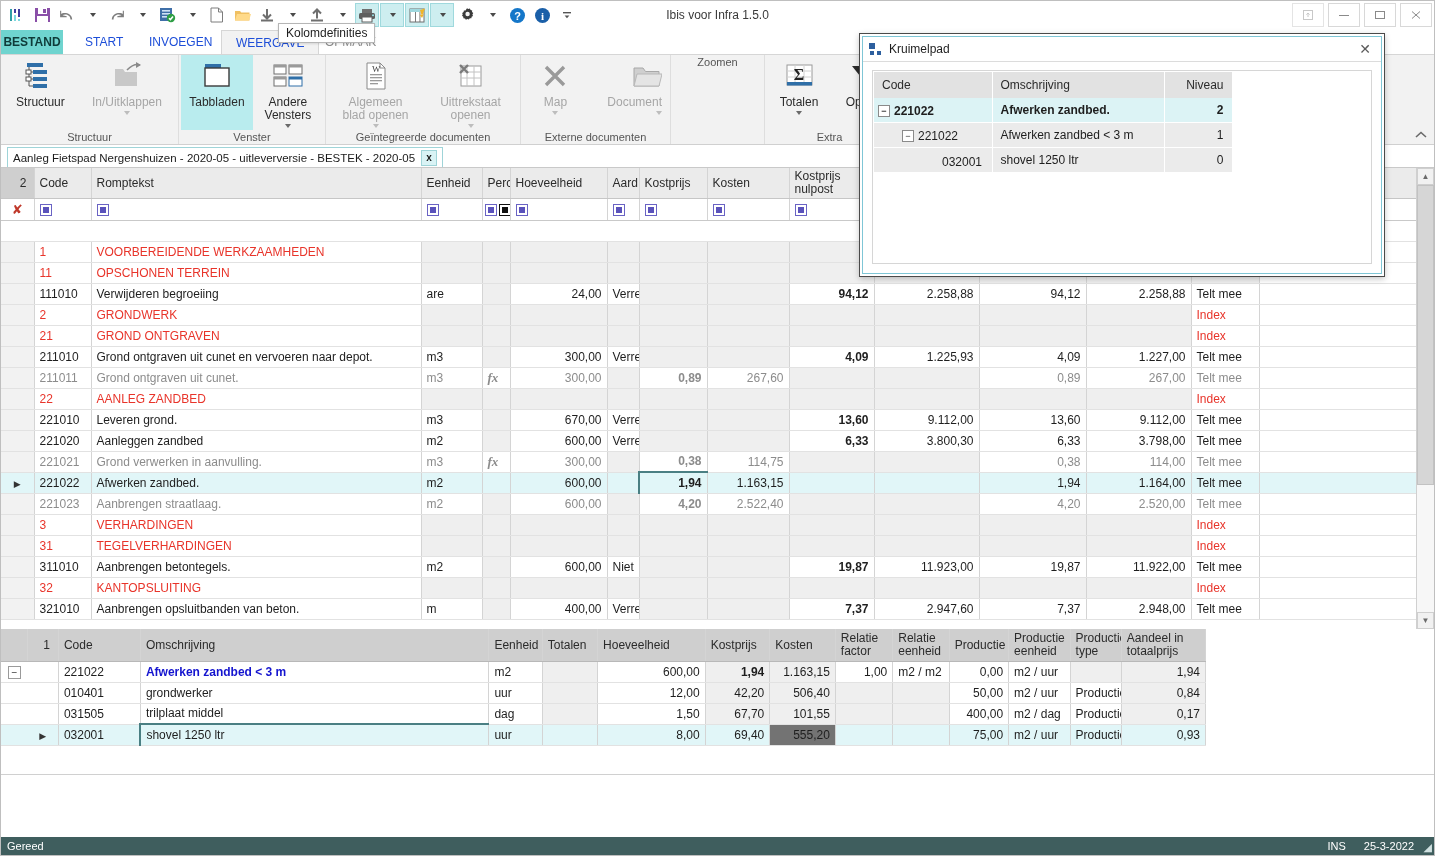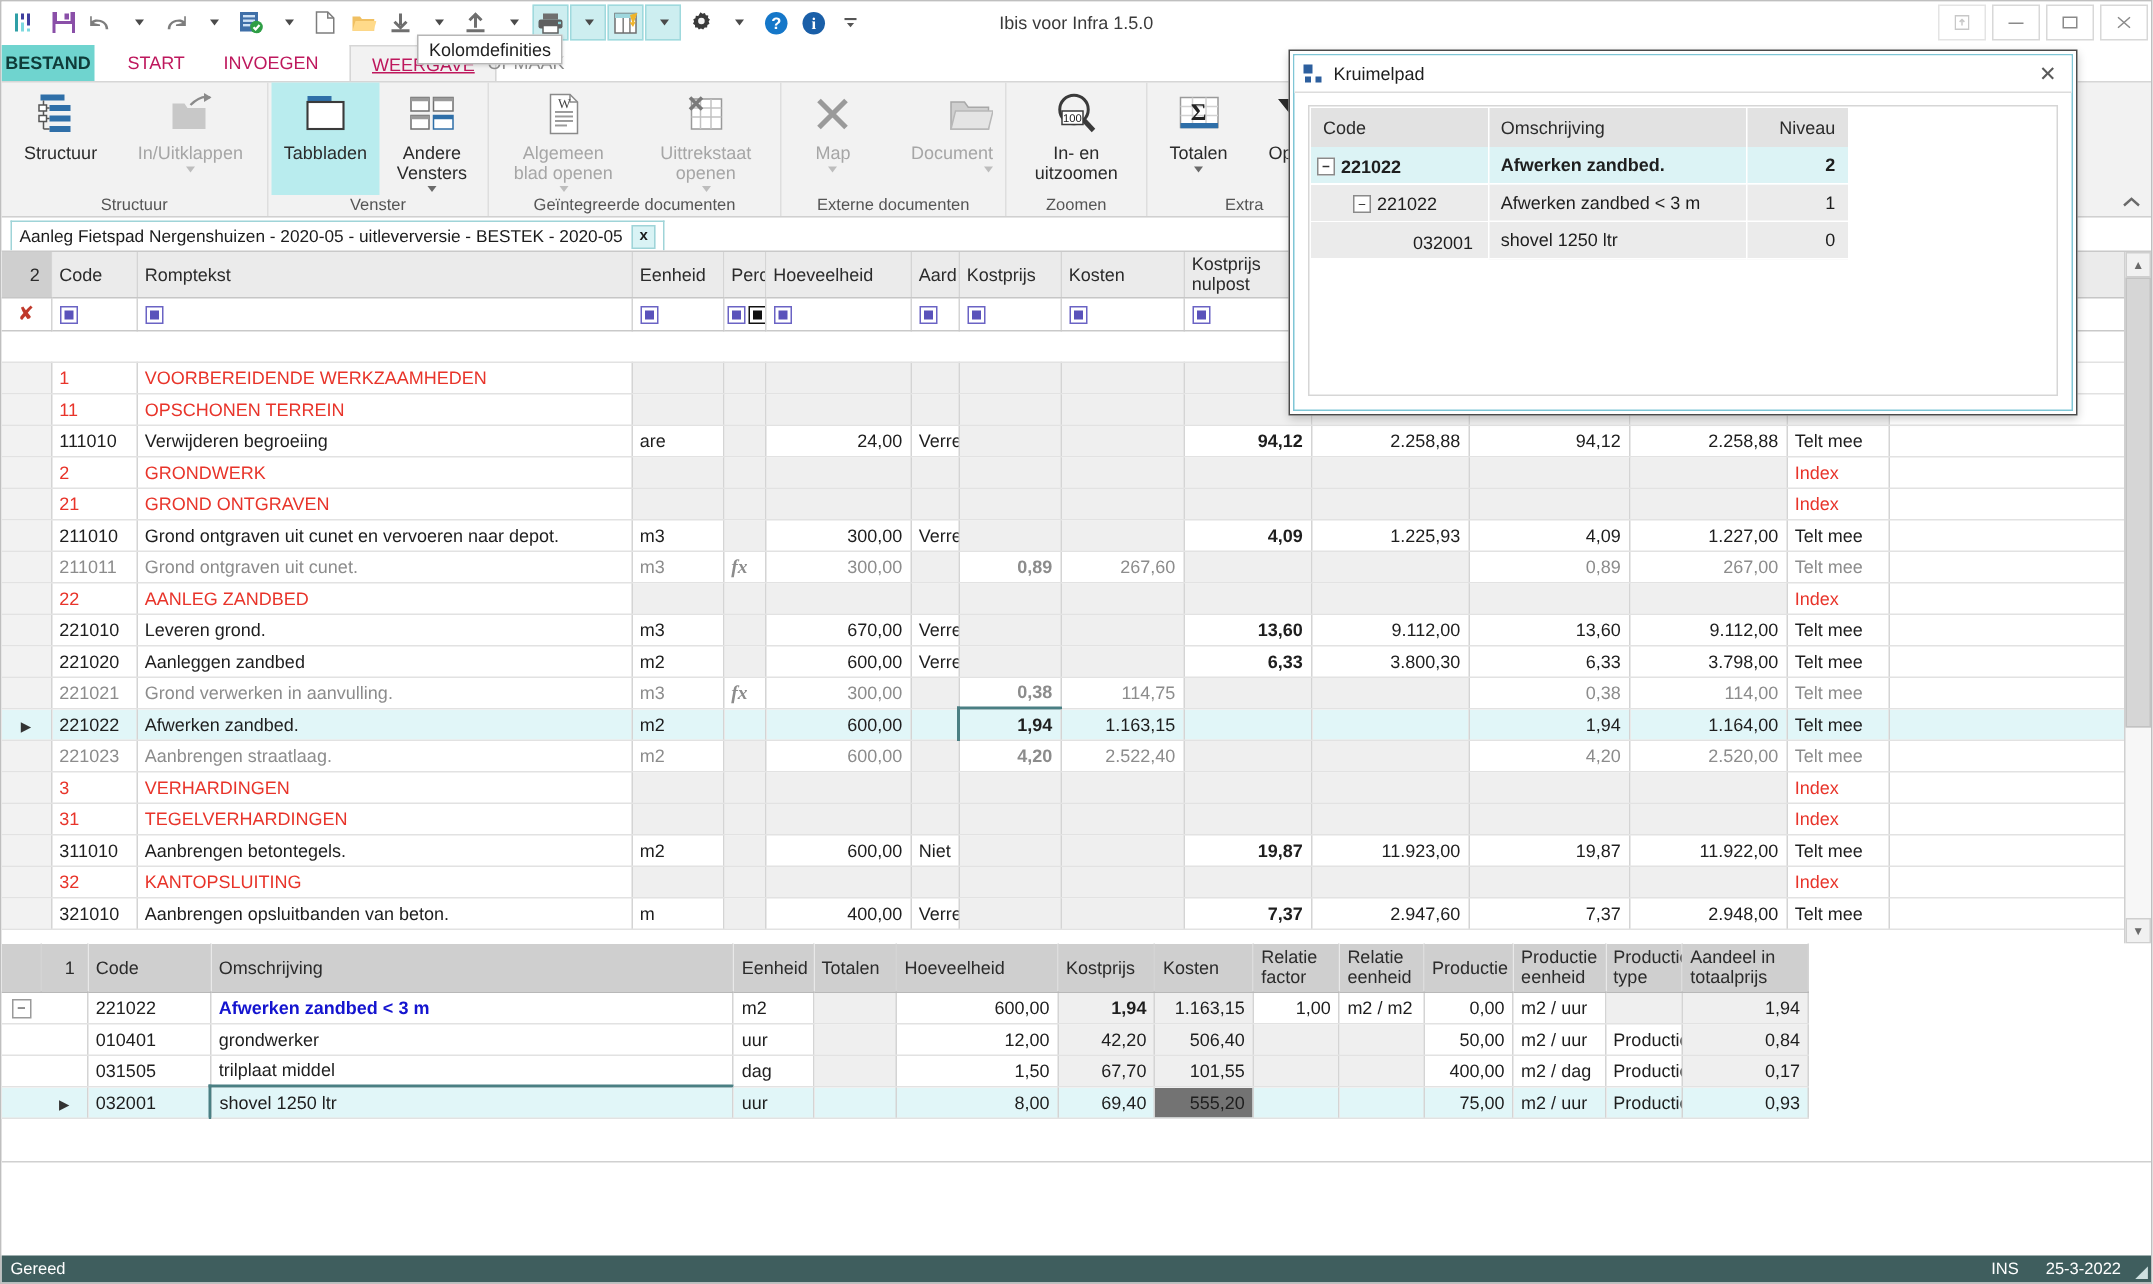--- a/index.html
+++ b/index.html
@@ -17,21 +17,21 @@
   .qat .qbtn{width:22px;height:22px;display:flex;align-items:center;justify-content:center;cursor:default;border:1px solid transparent;}
   .qat .qbtn.hl{background:#cdeef0;border-color:#9fd9dd;}
   .caret{width:0;height:0;border-left:3px solid transparent;border-right:3px solid transparent;border-top:4px solid #4a4a4a;margin-left:1px;}
   .win-title{position:absolute;left:0;right:0;top:0;height:28px;line-height:28px;text-align:center;font-size:12px;color:#3a3a3a;}
   .win-btns{position:absolute;right:2px;top:0;height:28px;display:flex;align-items:center;}
   .win-btns .wb{width:30px;height:22px;display:flex;align-items:center;justify-content:center;border:1px solid #d8d8d8;margin-left:4px;color:#8a8a8a;font-size:12px;background:#fff;}
   .win-btns .wb.restore-up{border-color:#e4e4e4;color:#b5b5b5;}
 
   
   .ribbon-tabs{position:relative;height:24px;background:#ffffff;}
-  .rtab{position:absolute;top:0;height:24px;line-height:24px;padding:0 14px;font-size:12px;color:#be185d;white-space:nowrap;}
+  .rtab{position:absolute;top:0;height:24px;line-height:24px;padding:0 14px;font-size:12px;color:#1d4ed8;white-space:nowrap;}
   .rtab.file{background:#6fd4cf;color:#0f3b39;font-weight:bold;left:0;padding:0 12px;}
   .rtab.active{background:#f2f2f2;border:1px solid #d6d6d6;border-bottom:none;box-sizing:border-box;}
   .ribbon-acct{position:absolute;right:8px;top:28px;display:flex;align-items:center;gap:2px;}
   .acct-circle{width:17px;height:17px;border-radius:50%;background:#1b1b1b;position:relative;}
   .acct-circle:after{content:"";position:absolute;left:5px;top:3px;width:7px;height:7px;border-radius:50%;background:#fff;}
   .acct-circle:before{content:"";position:absolute;left:2.5px;top:11px;width:12px;height:7px;border-radius:6px 6px 0 0;background:#fff;}
 
   
   .ribbon{position:relative;height:89px;background:#f2f2f2;border-bottom:1px solid #d0d0d0;border-top:1px solid #d6d6d6;}
   .rgroups{display:flex;height:89px;}
@@ -288,21 +288,21 @@
             <path d="M2 1.5 L10 8.5 M10 1.5 L2 8.5" stroke="#8a8a8a" fill="none"></path>
           </svg>
       </div>
     </div>
   </div>
 
   <div class="ribbon-tabs">
     <div class="rtab file" style="left:0;width:62px;text-align:center;padding:0;"><span>BESTAND</span></div>
     <div class="rtab" style="left:70px;"><span>START</span></div>
     <div class="rtab" style="left:134px;"><span>INVOEGEN</span></div>
-    <div class="rtab active" style="left:232px;text-decoration:underline;"><span>WEERGAVE</span></div>
+    <div class="rtab active" style="left:220px;"><span>WEERGAVE</span></div>
     <div class="rtab" style="left:310px;color:#8f8f8f;"><span>OPMAAK</span></div>
 
     <div class="ribbon-acct">
       <span class="acct-circle"></span>
       <span class="caret"></span>
     </div>
   </div>
 
   <div class="ribbon">
     <div class="rgroups">
@@ -423,34 +423,20 @@
                 </svg>
             </span>
             <span class="lbl">Document</span>
             <span class="dd"></span>
           </div>
         </div>
         <div class="rg-label">Externe documenten</div>
       </div>
 
       <div class="rgroup" style="width:89px;">
-        <div class="rg-items">
-          <div class="ritem" style="width:86px;">
-            <span class="ico">
-              <svg width="34" height="32" viewBox="0 0 34 32">
-                  <circle cx="15" cy="13" r="9.5" fill="none" stroke="#3a3a3a" stroke-width="2"></circle>
-                  <path d="M21.5 20 L28 27" stroke="#3a3a3a" stroke-width="3.2"></path>
-                  <rect x="7" y="14" width="14" height="9" fill="#fff" stroke="#3a3a3a"></rect>
-                  <text x="14" y="21" font-size="7.5" text-anchor="middle" fill="#222" font-family="Liberation Sans, sans-serif">100</text>
-                </svg>
-            </span>
-            <span class="lbl">In- en
-uitzoomen</span>
-          </div>
-        </div>
         <div class="rg-label">Zoomen</div>
       </div>
 
       <div class="rgroup" style="width:125px;">
         <div class="rg-items">
           <div class="ritem" style="width:62px;">
             <span class="ico">
               <svg width="32" height="30" viewBox="0 0 32 30">
                   <rect x="4" y="4" width="25" height="20" fill="#fff" stroke="#9a9a9a"></rect>
                   <path d="M4 10 H29 M4 16 H29 M12 4 V24 M21 4 V24" stroke="#d2d2d2"></path>

